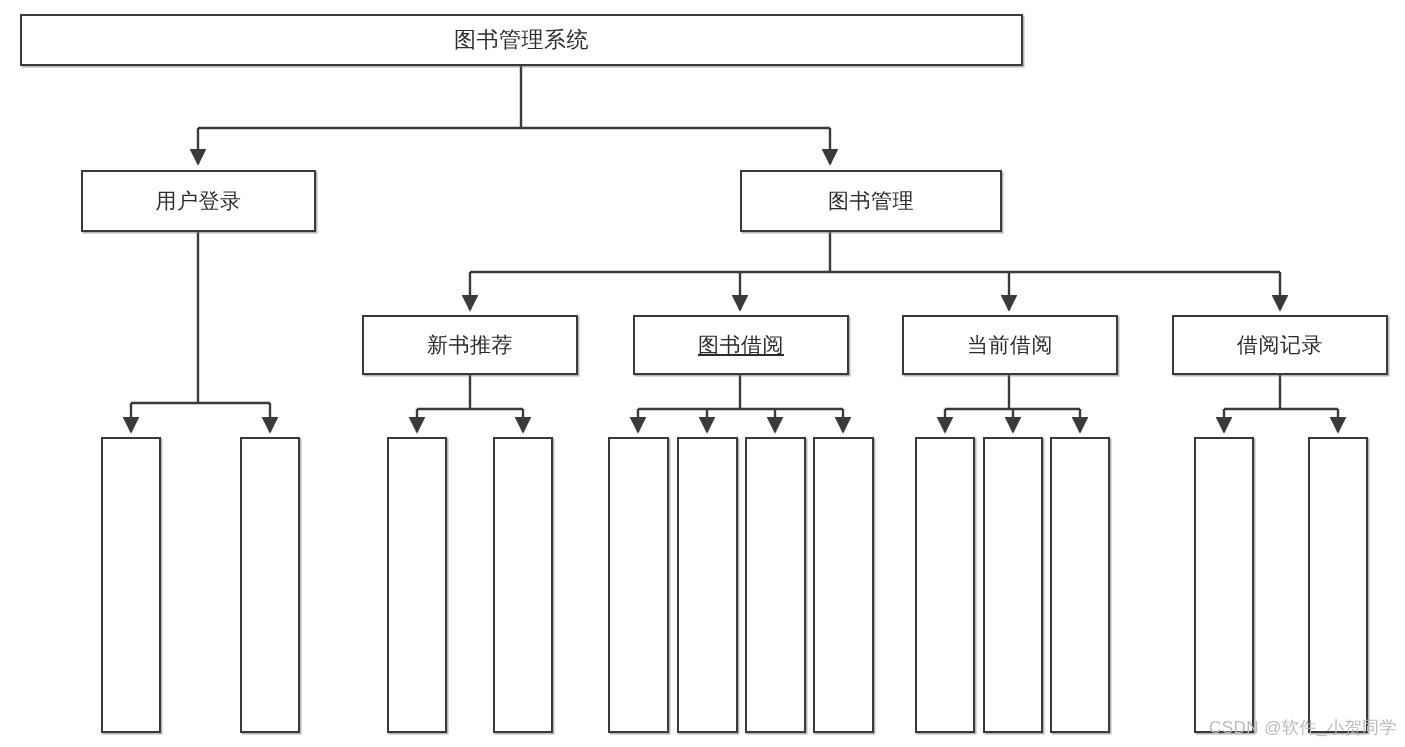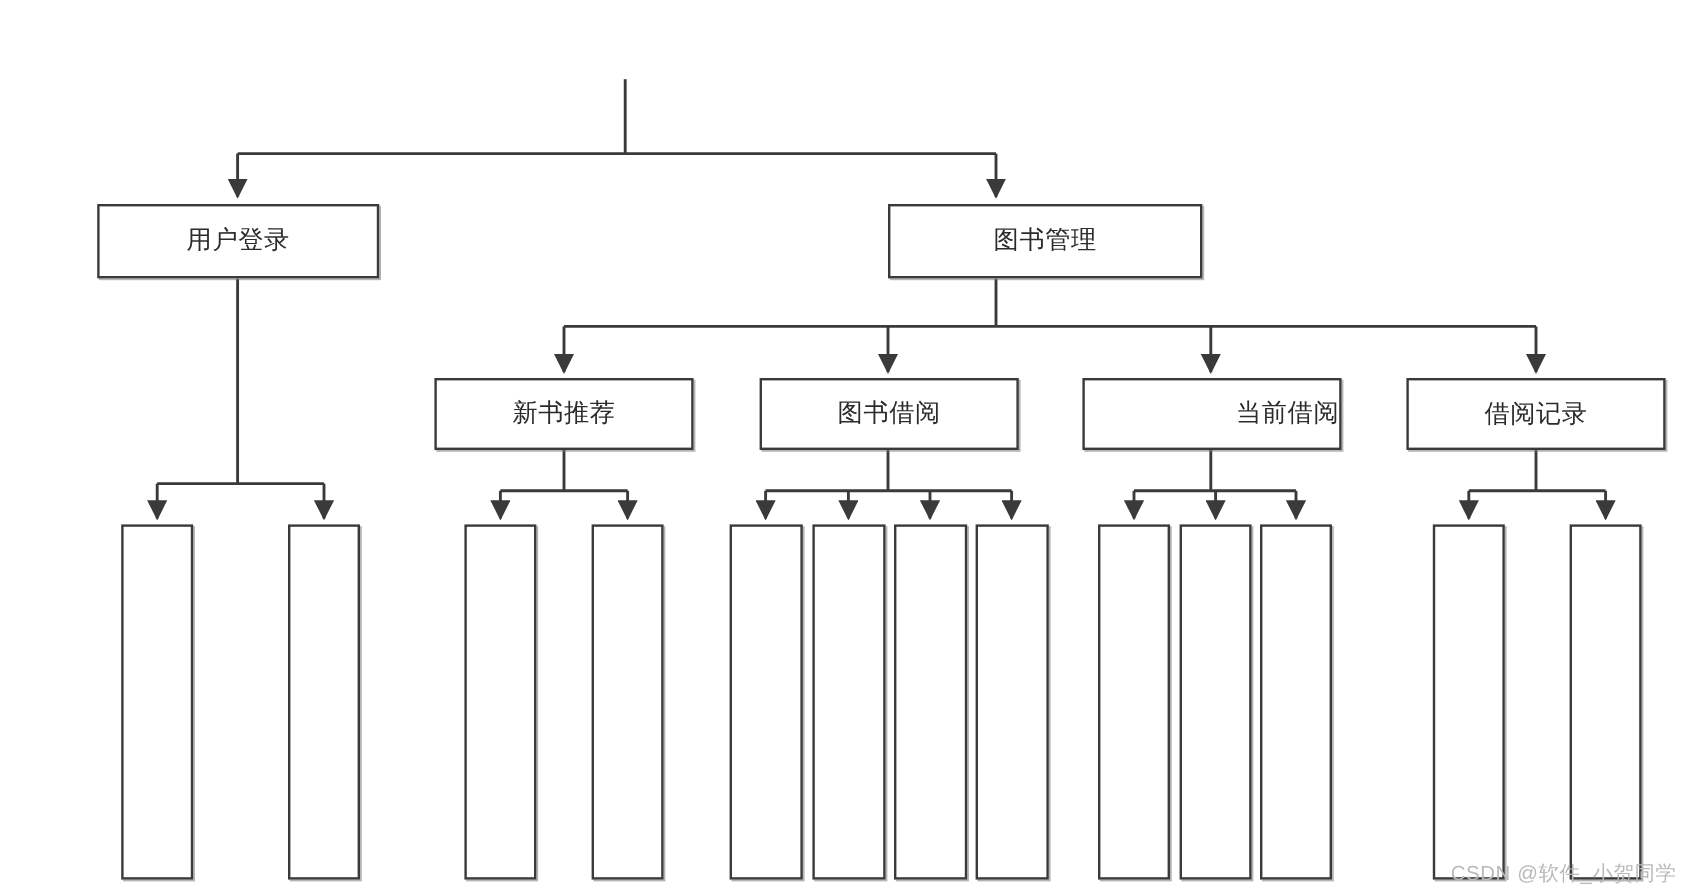--- a/index.html
+++ b/index.html
@@ -121,38 +121,41 @@
       <path d="M 1013 409 L 1013 432" marker-end="url(#arrow)"></path>
       <path d="M 1080 409 L 1080 432" marker-end="url(#arrow)"></path>
 
       <path d="M 1280 375 L 1280 409"></path>
       <path d="M 1224 409 L 1338 409"></path>
       <path d="M 1224 409 L 1224 432" marker-end="url(#arrow)"></path>
       <path d="M 1338 409 L 1338 432" marker-end="url(#arrow)"></path>
     </g>
   </svg>
 
+  <div class="node root" style="left:20px; top:14px; width:1003px; height:52px;">
+    <span class="lbl">图书管理系统</span>
+  </div>
 
   <div class="node" style="left:81px; top:170px; width:235px; height:62px;">
     <span class="lbl">用户登录</span>
   </div>
   <div class="node" style="left:740px; top:170px; width:262px; height:62px;">
     <span class="lbl">图书管理</span>
   </div>
 
   <div class="node" style="left:362px; top:315px; width:216px; height:60px;text-align:center;">
     <span class="lbl">新书推荐</span>
   </div>
-  <div class="node" style="left:633px; top:315px; width:216px; height:60px;">
+  <div class="node" style="left:633px; top:315px; width:216px; height:60px;text-decoration:underline;">
     <span class="lbl">图书借阅</span>
   </div>
-  <div class="node" style="left:902px; top:315px; width:216px; height:60px;justify-content:flex-end;">
+  <div class="node" style="left:902px; top:315px; width:216px; height:60px;">
     <span class="lbl">当前借阅</span>
   </div>
-  <div class="node" style="left:1172px; top:315px; width:216px; height:60px;font-family:Liberation Serif, serif;">
+  <div class="node" style="left:1172px; top:315px; width:216px; height:60px;">
     <span class="lbl">借阅记录</span>
   </div>
 
   <div class="node leaf" style="left:101px; top:437px; width:60px; height:296px;">
     <span class="lbl">用户登录</span>
   </div>
   <div class="node leaf" style="left:240px; top:437px; width:60px; height:296px;">
     <span class="lbl">注销登录</span>
   </div>
 

